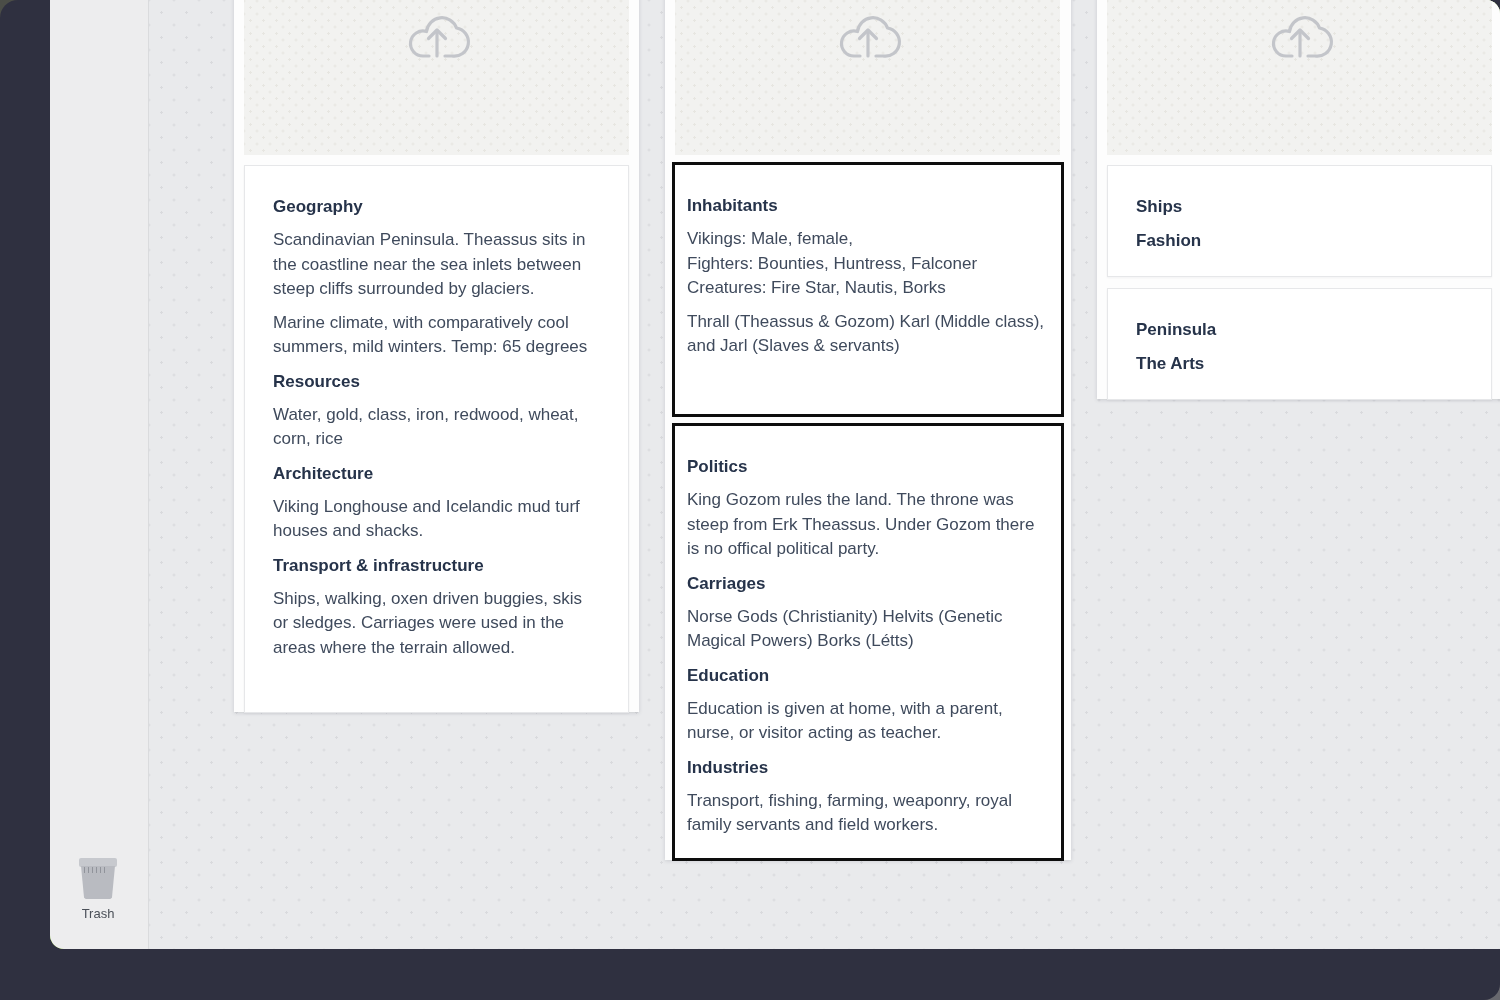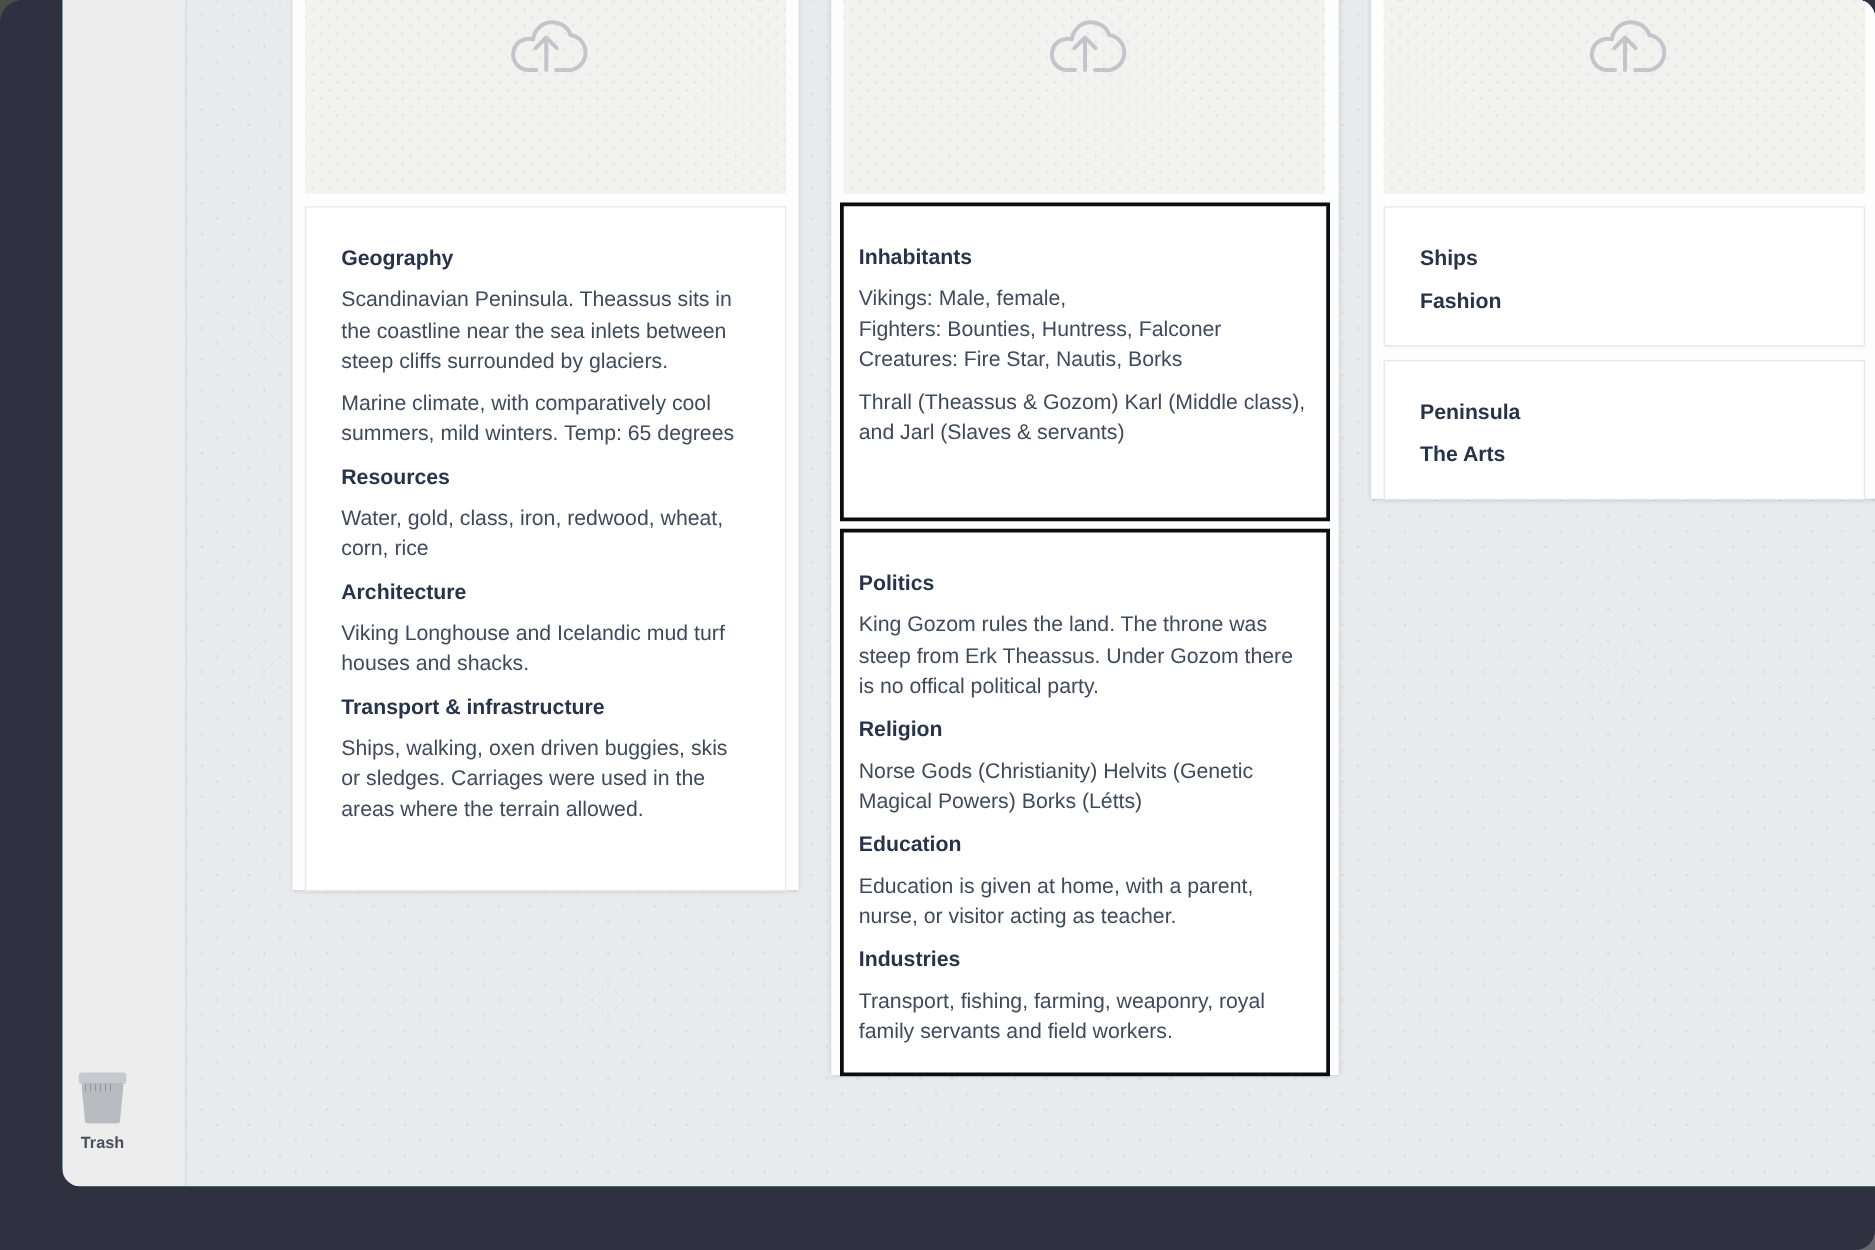--- a/index.html
+++ b/index.html
@@ -10,21 +10,21 @@
   }
   
   .stage{position:absolute;inset:0;}
   .sliver-tl{position:absolute;left:0;top:0;width:40px;height:18px;background:#4b4d47;}
   .sliver-br{position:absolute;right:0;bottom:0;width:22px;height:28px;background:#68686e;}
   .frame{position:absolute;inset:0;background:#2f3040;
     border-top-left-radius:18px;border-bottom-right-radius:16px;}
   
   .window{
     position:absolute;left:50px;top:0;width:1450px;height:949px;
-    background:#5eead4;border-radius:0 14px 0 14px;overflow:hidden;
+    background:#84cc16;border-radius:0 14px 0 14px;overflow:hidden;
   }
   .sidebar{position:absolute;left:0;top:0;width:98px;height:100%;background:#ededee;}
   .sidebar-divider{position:absolute;left:98px;top:0;width:1px;height:100%;background:#dadbdd;}
   .canvas{
     position:absolute;left:99px;top:0;right:0;bottom:0;
     background-color:#e9eaec;
     background-image:
       radial-gradient(#d9dadd 1px, transparent 1.3px),
       radial-gradient(#d9dadd 1px, transparent 1.3px);
     background-size:25px 25px;background-position:0 0,12.5px 12.5px;
@@ -58,21 +58,21 @@
     padding:19px 12px;box-shadow:none;
   }
   .card-1-1{margin-top:10px;height:548px;}
   .card-2-1{margin-top:7px;height:255px;}
   .card-2-2{margin-top:6px;height:438px;}
   .card-3-1{margin-top:10px;height:112px;}
   .card-3-2{margin-top:11px;height:112px;}
   .section-h{font-size:17px;font-weight:700;color:#26334a;line-height:24px;margin:10px 0 0;}
   .section-p{font-size:17px;color:#3f4a5c;line-height:24.5px;margin:9px 0 0;white-space:pre-line;}
   
-  .trash{position:absolute;left:8px;top:858px;width:48px;text-align:center;cursor:pointer;font-weight:bold;}
+  .trash{position:absolute;left:24px;top:858px;width:48px;text-align:center;cursor:pointer;}
   .trash-lid{width:38px;height:9px;background:#c7c9ce;border-radius:2px;margin:0 auto;}
   .trash-body{
     width:34px;height:33px;margin:-1px auto 0;background:#b9bbc1;
     clip-path:polygon(0 0,100% 0,91% 96%,86% 100%,14% 100%,9% 96%);
     position:relative;
   }
   .trash-body::before{
     content:"";position:absolute;left:3px;right:10px;top:1px;height:6px;
     background:repeating-linear-gradient(90deg,rgba(70,75,85,.35) 0 1px,transparent 1px 4px);
   }
@@ -127,21 +127,21 @@
       <div class="text-card selected card-2-1">
         <div class="section-h">Inhabitants</div>
         <div class="section-p">Vikings: Male, female,
 Fighters: Bounties, Huntress, Falconer
 Creatures: Fire Star, Nautis, Borks</div>
         <div class="section-p">Thrall (Theassus &amp; Gozom) Karl (Middle class), and Jarl (Slaves &amp; servants)</div>
       </div>
       <div class="text-card selected card-2-2">
         <div class="section-h">Politics</div>
         <div class="section-p">King Gozom rules the land. The throne was steep from Erk Theassus. Under Gozom there is no offical political party.</div>
-        <div class="section-h">Religion</div>
+        <div class="section-h">Carriages</div>
         <div class="section-p">Norse Gods (Christianity) Helvits (Genetic Magical Powers) Borks (Létts)</div>
         <div class="section-h">Education</div>
         <div class="section-p">Education is given at home, with a parent, nurse, or visitor acting as teacher.</div>
         <div class="section-h">Industries</div>
         <div class="section-p">Transport, fishing, farming, weaponry, royal family servants and field workers.</div>
       </div>
     </div>
 
     <div class="board board-3">
       <div class="upload-card">

